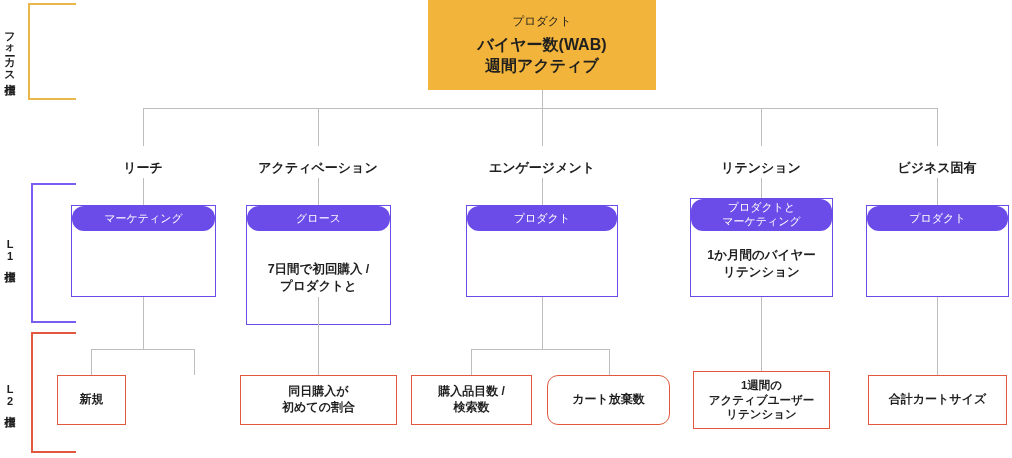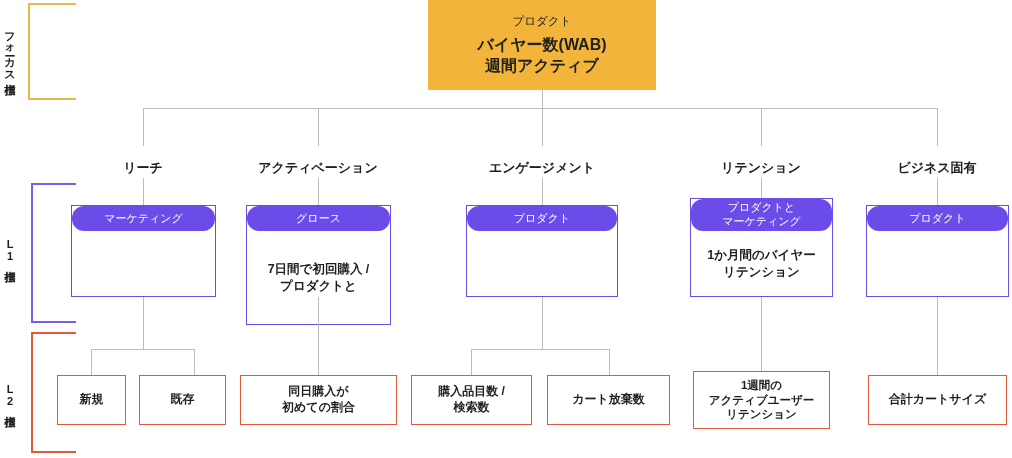--- a/index.html
+++ b/index.html
@@ -234,39 +234,36 @@
   <div class="conn conn-v" style="left:609px; top:349px; height:26px;"></div>
 
   <div class="conn conn-v" style="left:761px; top:297px; height:74px;"></div>
 
   <div class="conn conn-v" style="left:937px; top:297px; height:78px;"></div>
 
   <div class="l2-box" style="left:57px; top:375px; width:69px; height:50px;">
     <span>新規</span>
   </div>
 
-  <div class="l2-box" style="left:139px; top:375px; width:87px; height:50px;">
-    <span>既存</span>
-  </div>
 
   <div class="l2-box" style="left:240px; top:375px; width:157px; height:50px;">
     <span>
       <span>同日購入が</span><br>
       <span>初めての割合</span>
     </span>
   </div>
 
   <div class="l2-box" style="left:411px; top:375px; width:121px; height:50px;">
     <span>
       <span>購入品目数 /</span><br>
       <span>検索数</span>
     </span>
   </div>
 
-  <div class="l2-box" style="left:547px; top:375px; width:123px; height:50px;">
+  <div class="l2-box" style="left:547px; top:375px; width:123px; height:50px;border-radius:11px;">
     <span>カート放棄数</span>
   </div>
 
   <div class="l2-box" style="left:693px; top:371px; width:137px; height:58px; font-size:11.5px;">
     <span>
       <span>1週間の</span><br>
       <span>アクティブユーザー</span><br>
       <span>リテンション</span>
     </span>
   </div>

